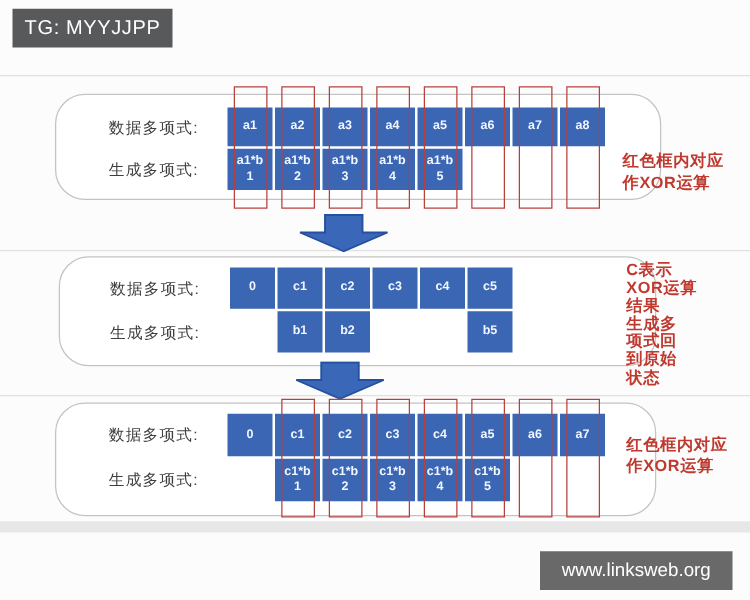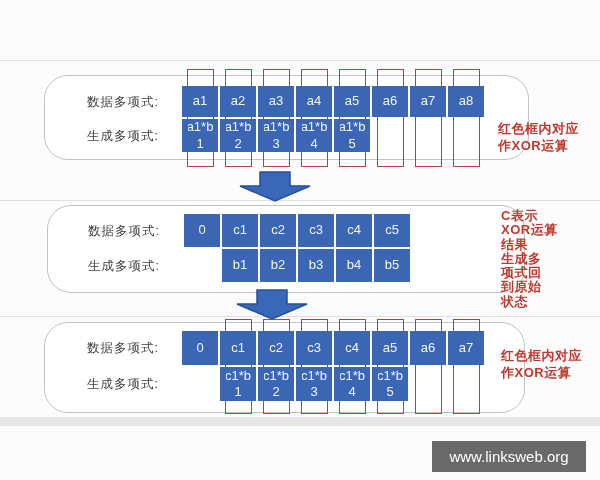--- a/index.html
+++ b/index.html
@@ -20,21 +20,21 @@
   .panel{
     position:absolute;background:#ffffff;border:1.5px solid #c3c3c3;border-radius:24px;
     box-sizing:border-box;
   }
   .row-label{
     position:absolute;font-size:12.5px;color:#3e3e3e;letter-spacing:1px;white-space:nowrap;
   }
   .cell{
     position:absolute;background:var(--cell-blue,#3a66b4);color:#f2f6ff;
     display:flex;align-items:center;justify-content:center;text-align:center;
-    font-size:13px;font-weight:normal;line-height:1.25;white-space:pre-line;
+    font-size:10px;font-weight:bold;line-height:1.25;white-space:pre-line;
   }
   .red-box{
     position:absolute;border:1.6px solid var(--red,#b5413f);background:transparent;
     box-sizing:border-box;z-index:3;
   }
   .annotation{
     position:absolute;color:var(--red-text,#c0392f);font-weight:bold;font-size:13px;
     white-space:pre-line;z-index:4;letter-spacing:0.5px;
   }
   .arrow{position:absolute;z-index:2;}
@@ -42,20 +42,21 @@
 </head>
 <body>
 
 <div id="stage">
 
   <div class="faint-line" style="top:60px"></div>
   <div class="faint-line" style="top:200px"></div>
   <div class="faint-line" style="top:316px"></div>
   <div class="gray-band" style="top:417px;height:9px"></div>
 
+  <div id="tg-badge" class="badge">TG: MYYJJPP</div>
 
   <div id="panels-root">
       <div class="panel" style="left: 44px; top: 75px; width: 485px; height: 85px;">
         <div class="row-label" style="left: 42px; top: 17.5px;">数据多项式:</div>
         <div class="cell" style="left: 137px; top: 10px; width: 36px; height: 31px;">a1</div>
         <div class="cell" style="left: 175px; top: 10px; width: 36px; height: 31px;">a2</div>
         <div class="cell" style="left: 213px; top: 10px; width: 36px; height: 31px;">a3</div>
         <div class="cell" style="left: 251px; top: 10px; width: 36px; height: 31px;">a4</div>
         <div class="cell" style="left: 289px; top: 10px; width: 36px; height: 31px;">a5</div>
         <div class="cell" style="left: 327px; top: 10px; width: 36px; height: 31px;">a6</div>
@@ -87,22 +88,20 @@
         <div class="row-label" style="left: 40px; top: 16.5px;">数据多项式:</div>
         <div class="cell" style="left: 136px; top: 8px; width: 36px; height: 33px;">0</div>
         <div class="cell" style="left: 174px; top: 8px; width: 36px; height: 33px;">c1</div>
         <div class="cell" style="left: 212px; top: 8px; width: 36px; height: 33px;">c2</div>
         <div class="cell" style="left: 250px; top: 8px; width: 36px; height: 33px;">c3</div>
         <div class="cell" style="left: 288px; top: 8px; width: 36px; height: 33px;">c4</div>
         <div class="cell" style="left: 326px; top: 8px; width: 36px; height: 33px; text-align: center;">c5</div>
         <div class="row-label" style="left: 40px; top: 51.5px;">生成多项式:</div>
         <div class="cell" style="left: 174px; top: 43px; width: 36px; height: 33px;">b1</div>
         <div class="cell" style="left: 212px; top: 43px; width: 36px; height: 33px;">b2</div>
-        <div class="cell" style="left: 250px; top: 43px; width: 36px; height: 33px;">b3</div>
-        <div class="cell" style="left: 288px; top: 43px; width: 36px; height: 33px;">b4</div>
         <div class="cell" style="left: 326px; top: 43px; width: 36px; height: 33px;">b5</div>
         <div class="annotation" style="left: 453px; top: 3px; width: 80px; line-height: 14.3px;">C表示
 XOR运算
 结果
 生成多
 项式回
 到原始
 状态</div>
       </div>
       <div class="panel" style="left: 44px; top: 322px; width: 481px; height: 91px;">

